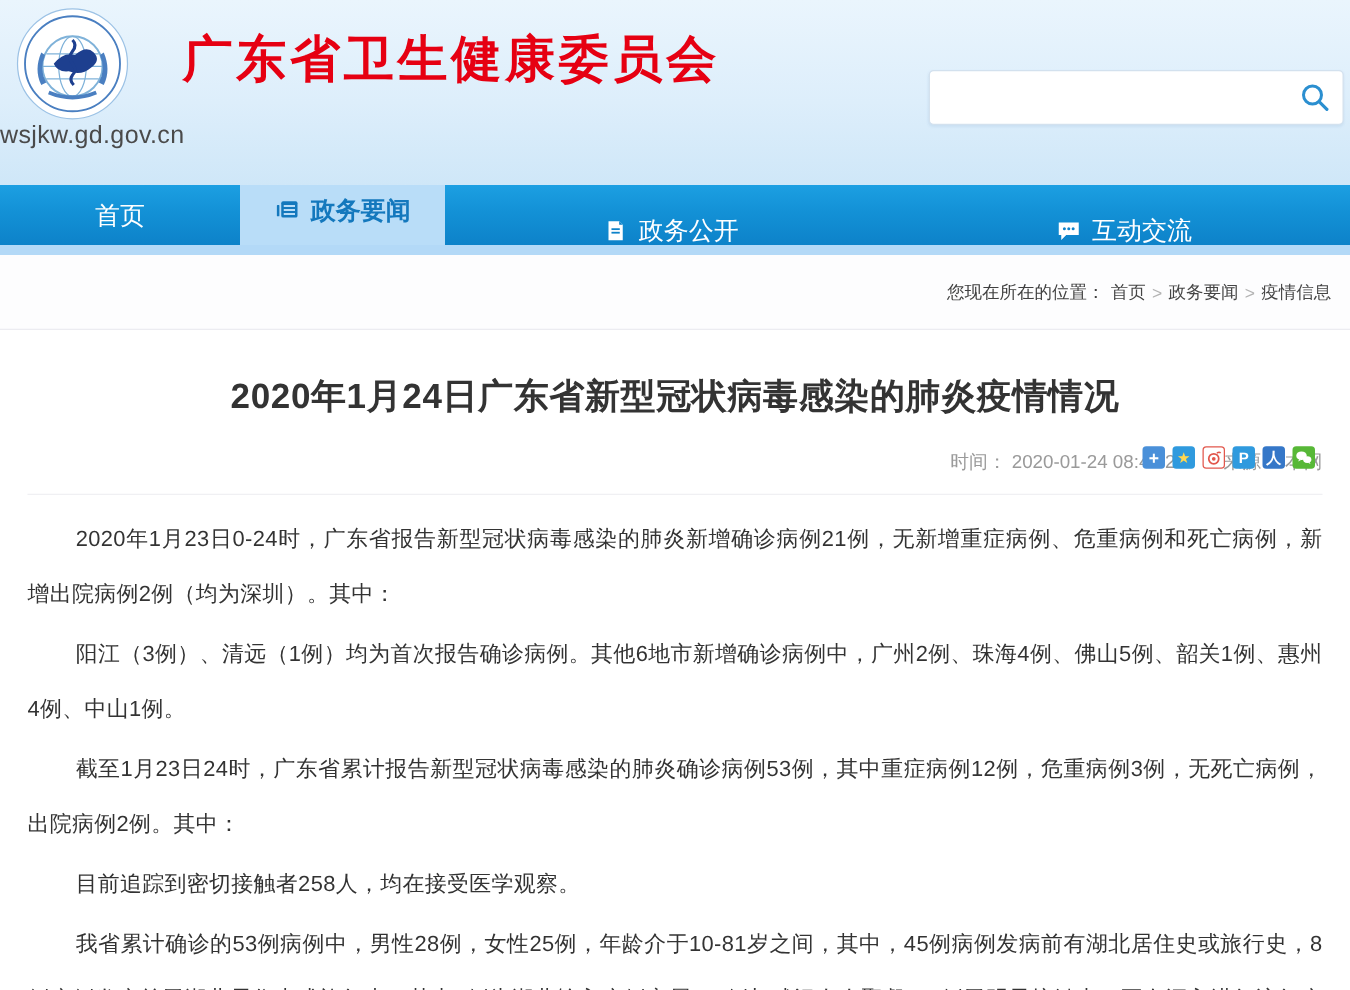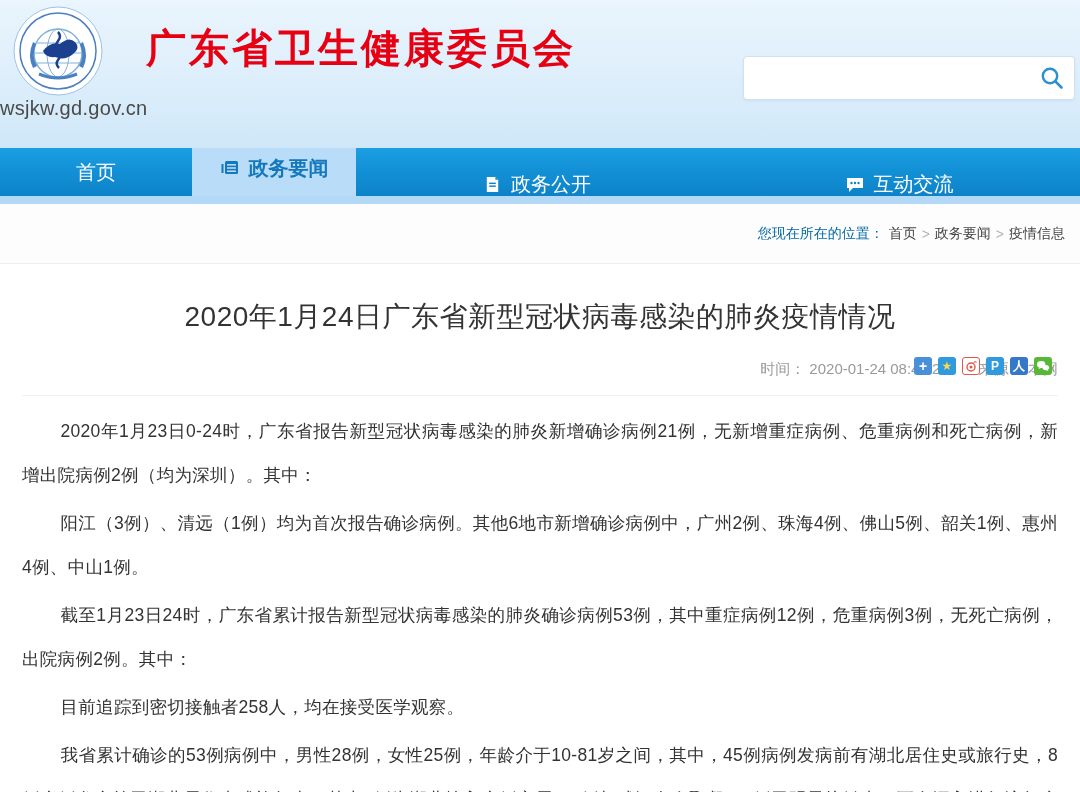--- a/index.html
+++ b/index.html
@@ -53,27 +53,27 @@
     color:#1478bd;font-weight:bold;
   }
   .nav-rest{flex:1;margin-top:24px;}
   .nav-strip{height:8px;background:#b3d9f7;}
   
   .band{
     height:59px;background:#fdfdfe;border-bottom:1px solid #ececf1;
     display:flex;align-items:center;justify-content:flex-end;
     padding-right:10px;font-size:14px;
   }
-  .crumb-label{color:#0369a1;}
+  .crumb-label{color:#404040;}
   .crumb-link{color:#454545;margin:0 5px;cursor:pointer;}
   .crumb-sep{color:#b3b3b3;}
   
   .article{padding:34px 22px 0;}
   .article-title{
-    text-align:center;font-size:28px;font-weight:normal;color:#333;
+    text-align:center;font-size:28px;font-weight:bold;color:#333;
     margin:0 0 24px;letter-spacing:.5px;
   }
   .meta-row{
     position:relative;text-align:right;color:#9a9a9a;font-size:15px;
     padding-bottom:16px;border-bottom:1px solid #f0f0f3;
   }
   .meta-row .meta-val{margin-right:26px;}
   .share-bar{
     position:absolute;right:6px;top:-3px;display:flex;gap:6px;
   }

